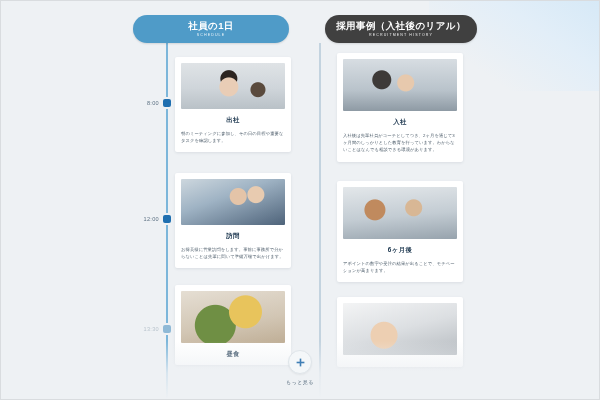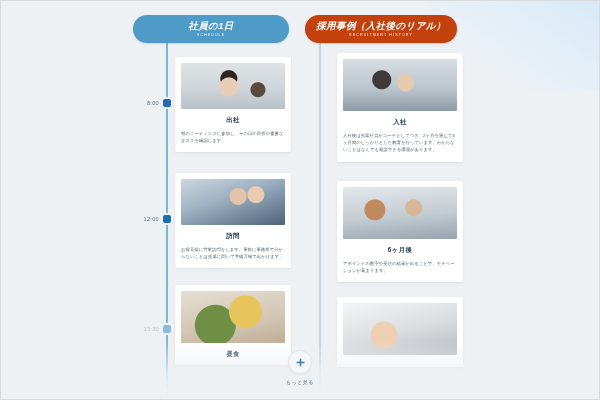--- a/index.html
+++ b/index.html
@@ -30,22 +30,22 @@
   
   .pill{
     position:absolute;top:14px;
     box-sizing:border-box;
     height:28px;border-radius:14px;
     display:flex;flex-direction:column;align-items:center;justify-content:center;
     color:#ffffff;z-index:6;
     box-shadow:0 1px 2px rgba(0,0,0,.12);
   }
   #pill-left{left:6px;width:156px;background:#4f9bc8;}
-  #pill-right{left:4px;width:152px;background:#c2410c;}
-  .pill-title{font-size:9.5px;font-weight:bold;line-height:11px;letter-spacing:.4px;font-style:italic;}
+  #pill-right{left:24px;width:152px;background:#404040;}
+  .pill-title{font-size:9.5px;font-weight:bold;line-height:11px;letter-spacing:.4px;}
   .pill-sub{font-size:3.6px;line-height:6px;letter-spacing:1.1px;opacity:.92;margin-top:1px;}
 
   
   .rail{position:absolute;width:2px;top:42px;bottom:0;}
   #rail-left{left:165px;background:#7cb6da;}
   #rail-right{left:318px;background:#c3d3df;}
 
   .tl-dot{
     position:absolute;left:162px;width:8px;height:8px;
     background:#1f6fb0;border-radius:2px;z-index:3;

